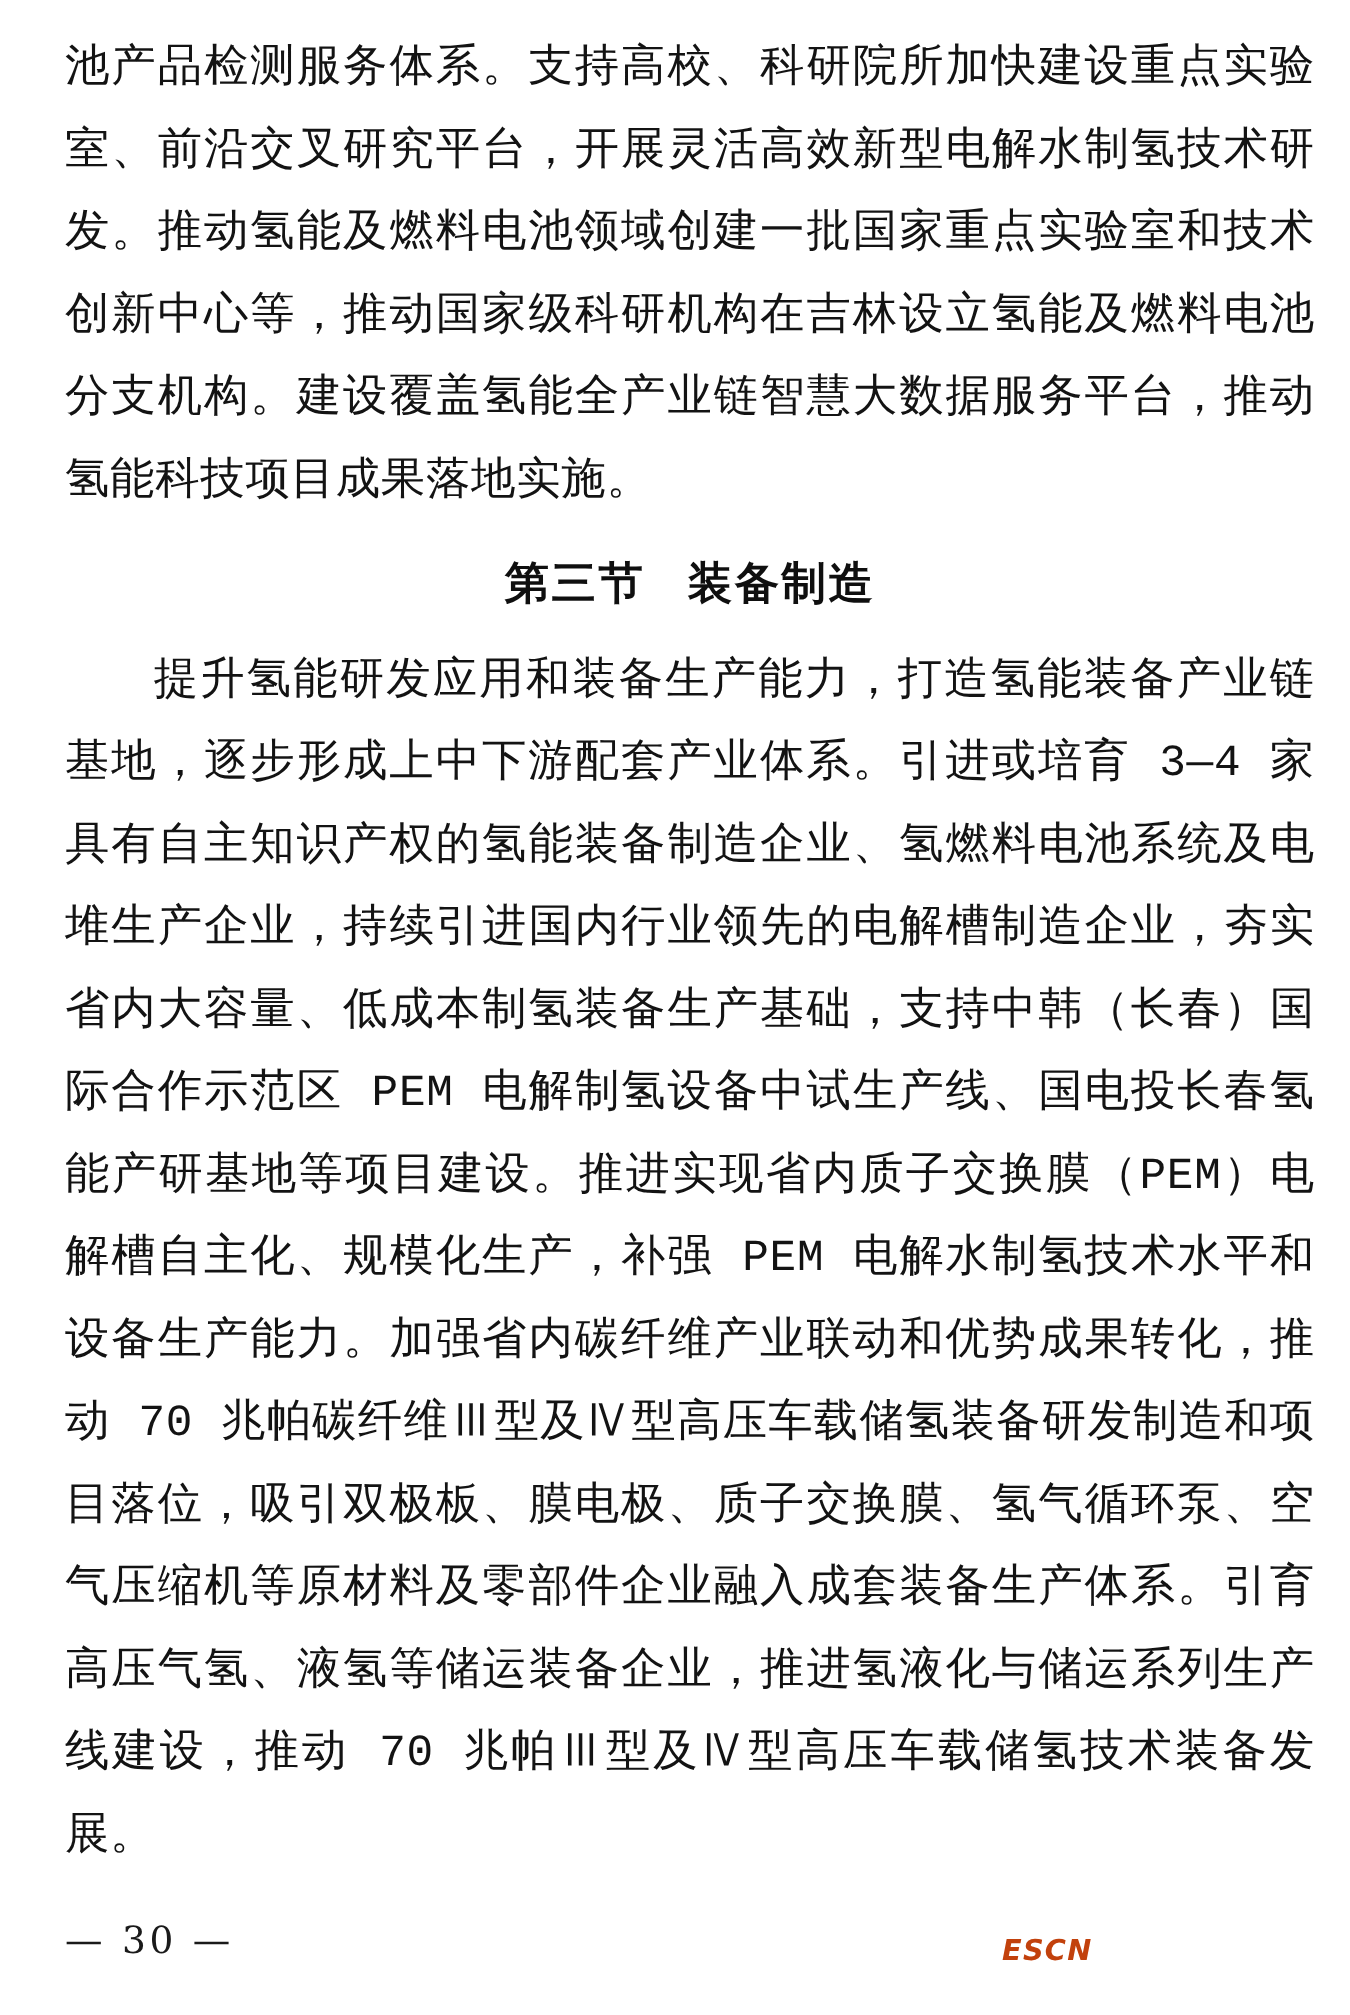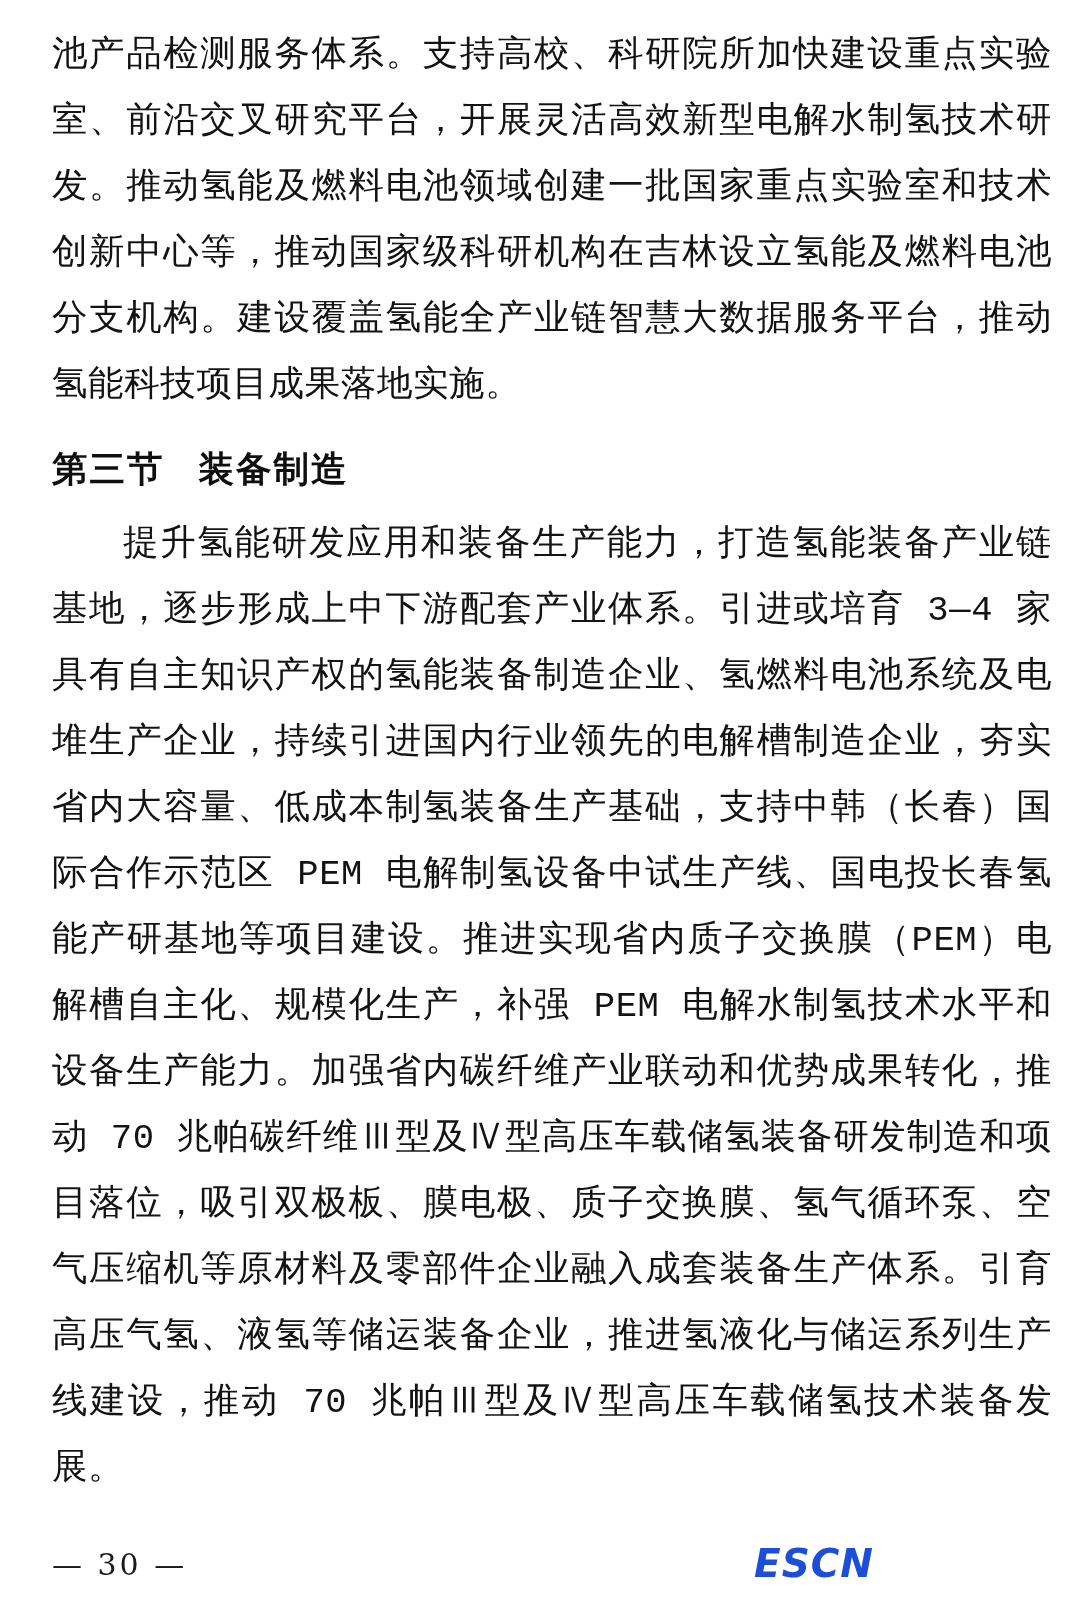--- a/index.html
+++ b/index.html
@@ -32,37 +32,38 @@
     text-justify: inter-ideograph;
     letter-spacing: 0.6px;
     margin: 0;
     color: #131313;
   }
   .para.indent {
     text-indent: 71px;
     font-family: Liberation Mono, monospace;
   }
   .section-heading {
+    text-align: center;
     font-size: 35.5px;
     line-height: 66px;
     font-weight: bold;
-    font-family: Liberation Sans, sans-serif;
+    font-family: Liberation Mono, monospace;
     margin: 20px 0 10px 0;
     letter-spacing: 2px;
     color: #0f0f0f;
   }
   .section-heading .gap {
     display: inline-block;
     width: 34px;
   }
   .spacer-top { height: 8px; }
   .footer {
     position: absolute;
     left: 0;
-    bottom: 0;
+    bottom: 12px;
     width: 920px;
     height: 96px;
   }
   .page-number {
     position: absolute;
     left: 52px;
     bottom: 30px;
     font-size: 30px;
     letter-spacing: 3px;
     color: #1a1a1a;
@@ -70,23 +71,23 @@
   }
   .watermark {
     position: absolute;
     right: 46px;
     bottom: 26px;
     display: flex;
     align-items: center;
     font-family: "DejaVu Sans", "Liberation Sans", sans-serif;
   }
   .watermark .escn {
-    font-size: 39px;
+    font-size: 23px;
     font-weight: bold;
-    color: #1d4ed8;
+    color: #c2410c;
     letter-spacing: 1px;
     font-style: italic;
   }
   .watermark .cn {
     font-size: 33px;
     font-weight: bold;
     color: #d8232a;
     margin-left: 6px;
     letter-spacing: 1px;
   }

